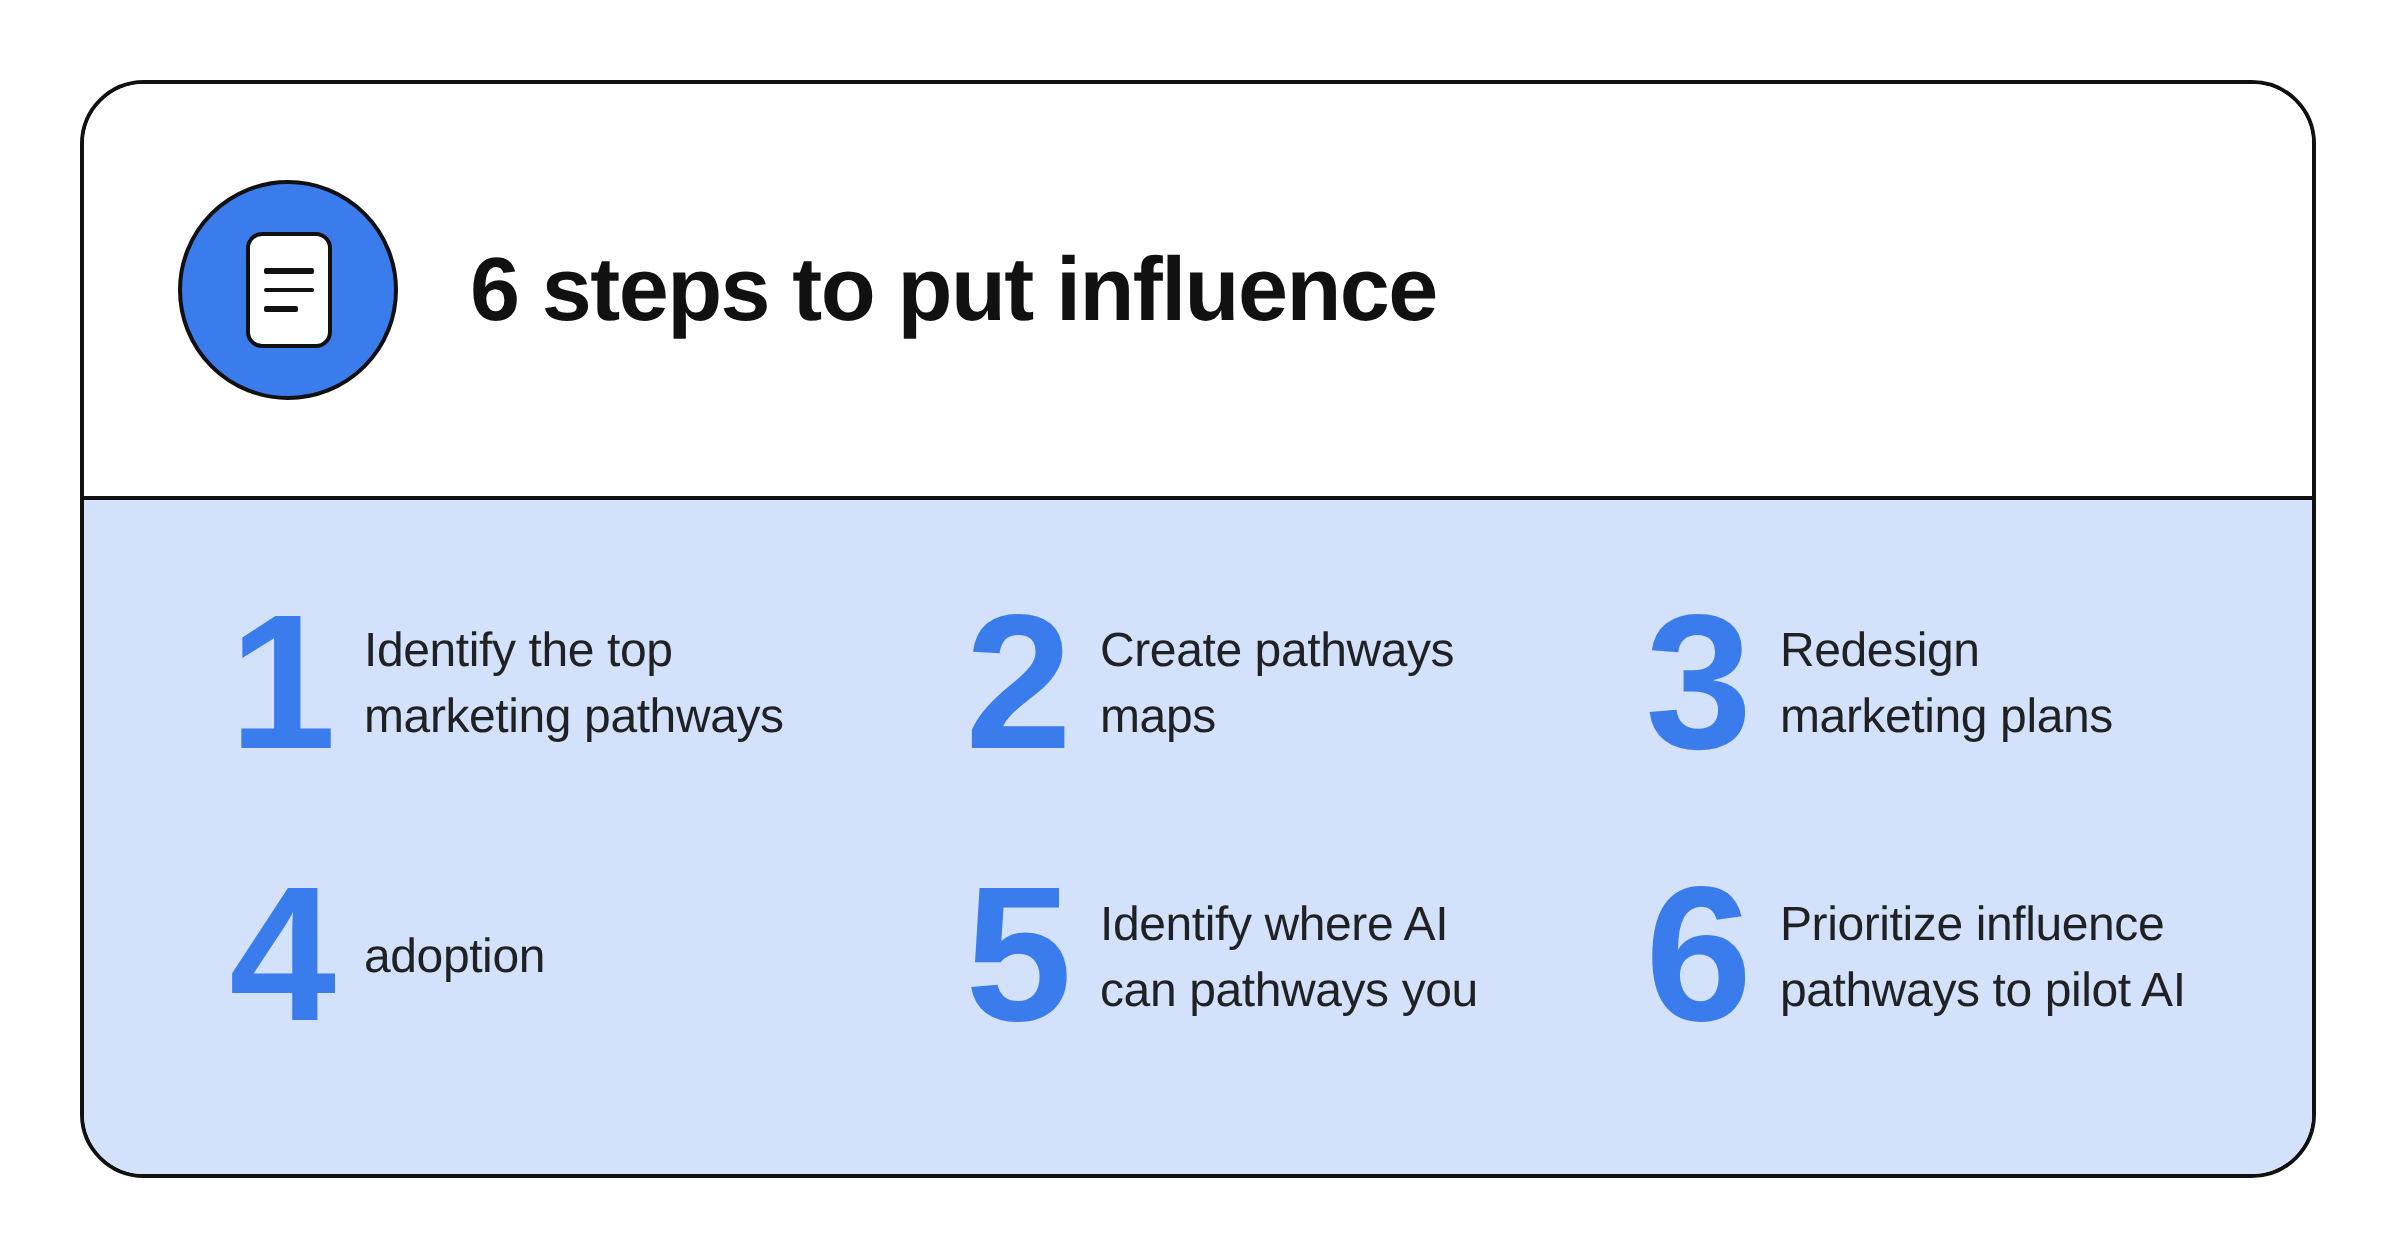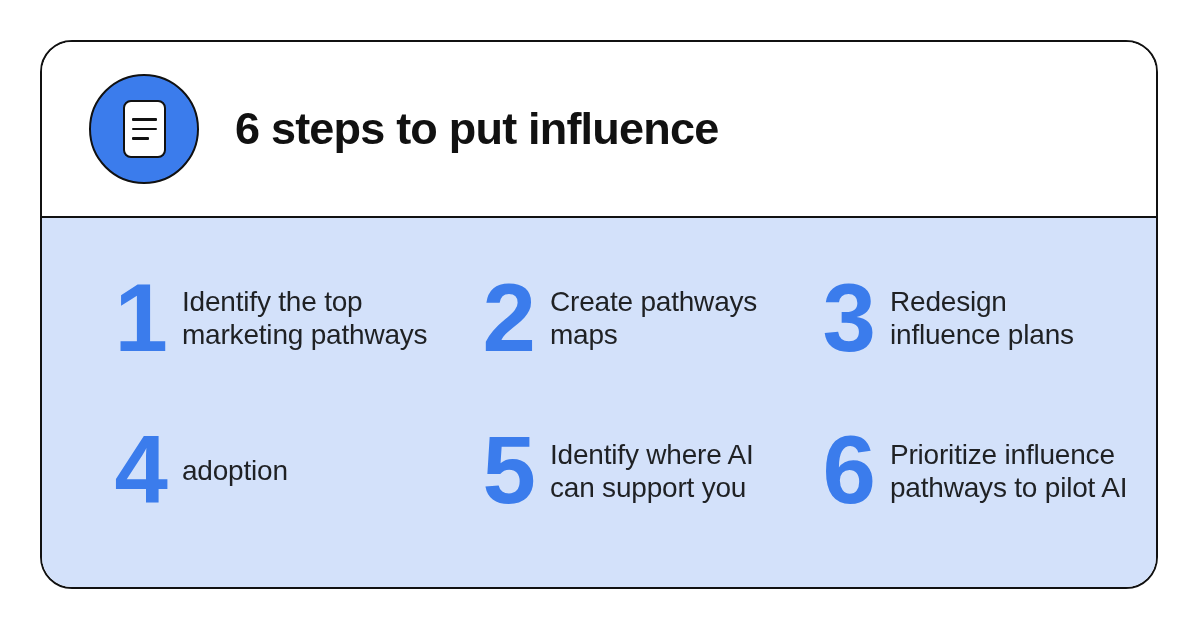--- a/index.html
+++ b/index.html
@@ -22,21 +22,21 @@
     width: 1118px; height: 549px;
     border: 2px solid var(--outline);
     border-radius: 32px;
     background: var(--card-bg);
     overflow: hidden;
     display: flex;
     flex-direction: column;
   }
   
   .card-header {
-    height: 176px;
+    height: 208px;
     flex: 0 0 auto;
     background: var(--card-bg);
     border-bottom: 2px solid var(--outline);
     display: flex;
     align-items: center;
     padding-left: 47px;
   }
   .icon-circle {
     width: 110px; height: 110px;
     border-radius: 50%;
@@ -88,21 +88,21 @@
     width: 58px;
     text-align: right;
     font-size: 96px;
     line-height: 0.82;
     font-weight: 700;
     color: var(--accent);
     letter-spacing: -2px;
   }
   .step-text {
     margin-left: 16px;
-    font-size: 28px;
+    font-size: 24px;
     line-height: 33px;
     color: var(--text);
     letter-spacing: -0.2px;
   }
   .step-text span { display: block; }
 </style>
 </head>
 <body>
 
 <div class="card">
@@ -135,36 +135,36 @@
       <div class="step-text">
         <span>Create pathways</span>
         <span>maps</span>
       </div>
     </div>
 
     <div class="step">
       <div class="step-number">3</div>
       <div class="step-text">
         <span>Redesign</span>
-        <span>influence plans</span>
+        <span>marketing plans</span>
       </div>
     </div>
 
     <div class="step">
       <div class="step-number">4</div>
       <div class="step-text">
         <span>adoption</span>
       </div>
     </div>
 
     <div class="step">
       <div class="step-number">5</div>
       <div class="step-text">
         <span>Identify where AI</span>
-        <span>can support you</span>
+        <span>can pathways you</span>
       </div>
     </div>
 
     <div class="step">
       <div class="step-number">6</div>
       <div class="step-text">
         <span>Prioritize influence</span>
         <span>pathways to pilot AI</span>
       </div>
     </div>

